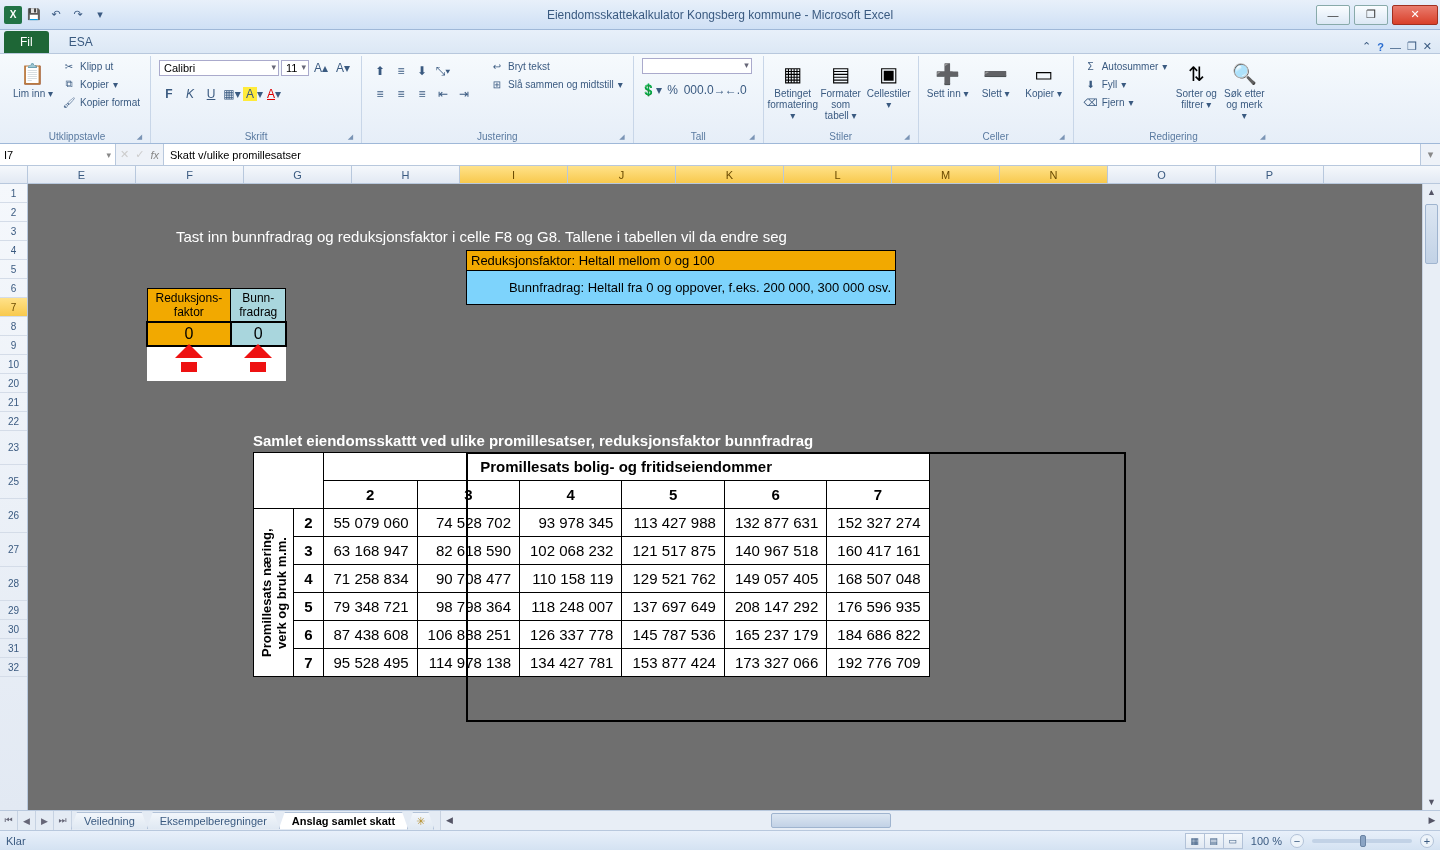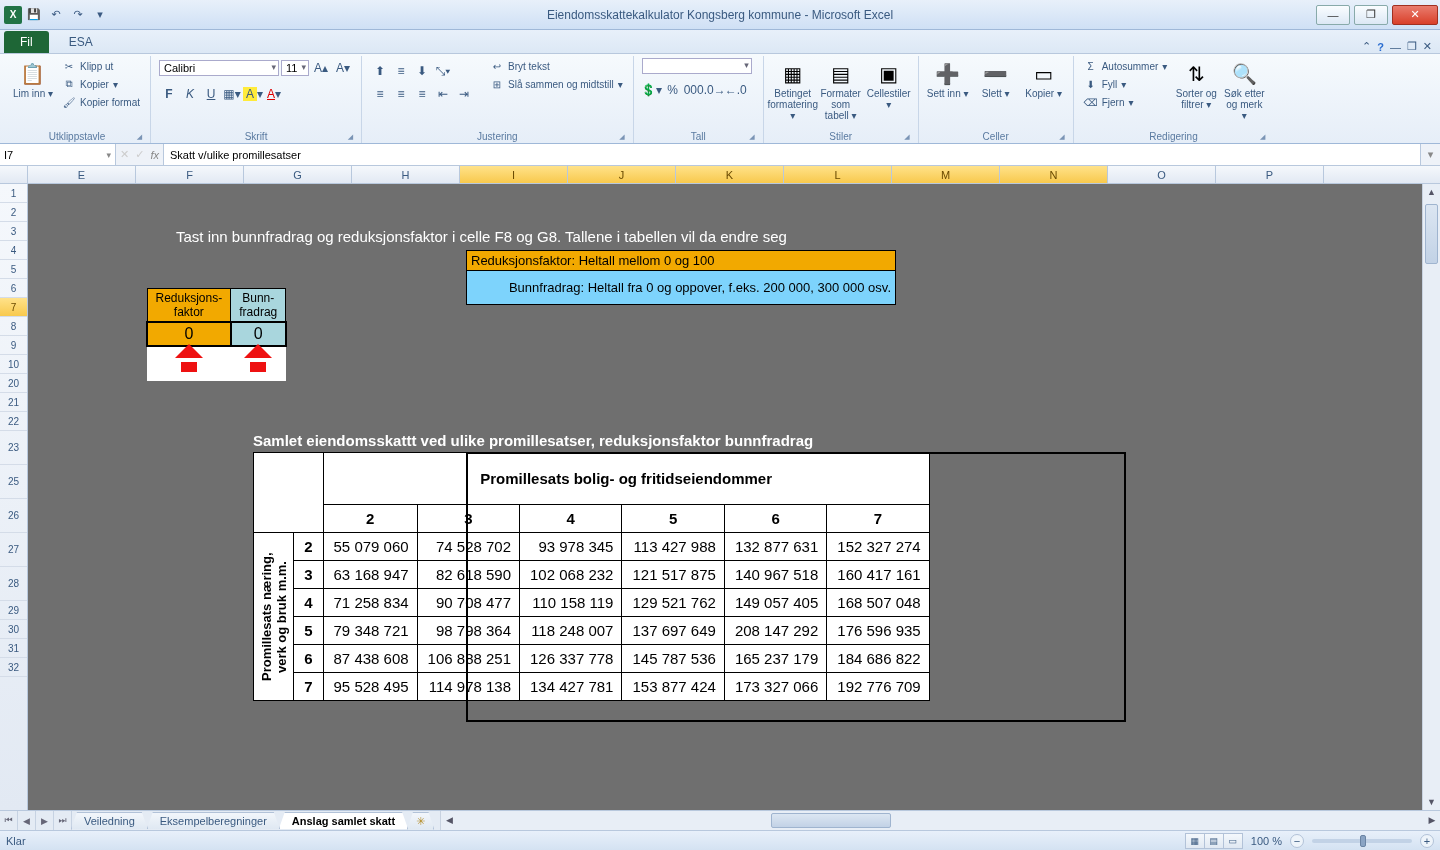--- a/index.html
+++ b/index.html
@@ -79,21 +79,21 @@
 .minitbl td.o { background:#f2a900; border:2px solid #000; }
 .minitbl td.b { background:#a9d6dd; border:2px solid #000; }
 .minitbl .arrowrow td { background:#fff; border:1px solid #fff; padding:3px 0 4px;}
 .redarrow { display:inline-block; position:relative; width:22px; height:22px; }
 .redarrow::before { content:""; position:absolute; left:3px; bottom:0; width:16px; height:10px; background:#e11; }
 .redarrow::after { content:""; position:absolute; left:-3px; top:-6px; border-left:14px solid transparent; border-right:14px solid transparent; border-bottom:14px solid #e11; }
 
 .maintitle { position:absolute; left:225px; top:248px; color:#fff; font-size:15px; font-weight:bold; }
 .maintable { position:absolute; left:225px; top:268px; background:#fff; border-collapse:collapse; font-size:15px; }
 .maintable th, .maintable td { border:1px solid #000; padding:5px 10px; text-align:center; }
-.maintable .spanhdr { font-size:15px; padding:17px 10px;margin-top:24px; }
+.maintable .spanhdr { font-size:15px; padding:5px 10px;margin-top:24px; }
 .maintable .rowlabel { writing-mode: vertical-rl; transform: rotate(180deg); font-weight:bold; font-size:13px; line-height:1.2; padding:8px 4px; }
 .maintable td.num { text-align:right; padding-right:8px; font-variant-numeric: tabular-nums; }
 
 .selection-border { position:absolute; border:2px solid #000; pointer-events:none; }
 
 
 .hscroll-row { position:absolute; left:0; right:0; bottom:20px; height:20px; background:#e4ebf4; display:flex; align-items:stretch; border-top:1px solid #b8c8dd; }
 .tabnav { display:flex; }
 .tabnav .nb { width:18px; display:flex; align-items:center; justify-content:center; color:#667; border-right:1px solid #c6d2e2; cursor:pointer; font-size:9px; }
 .sheet-tabs { display:flex; align-items:center; }

